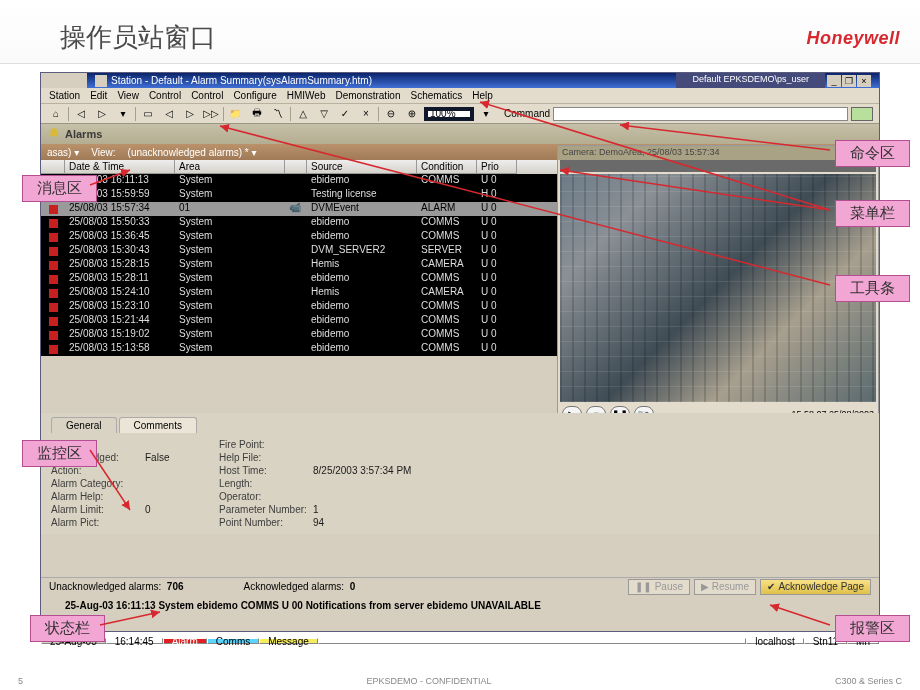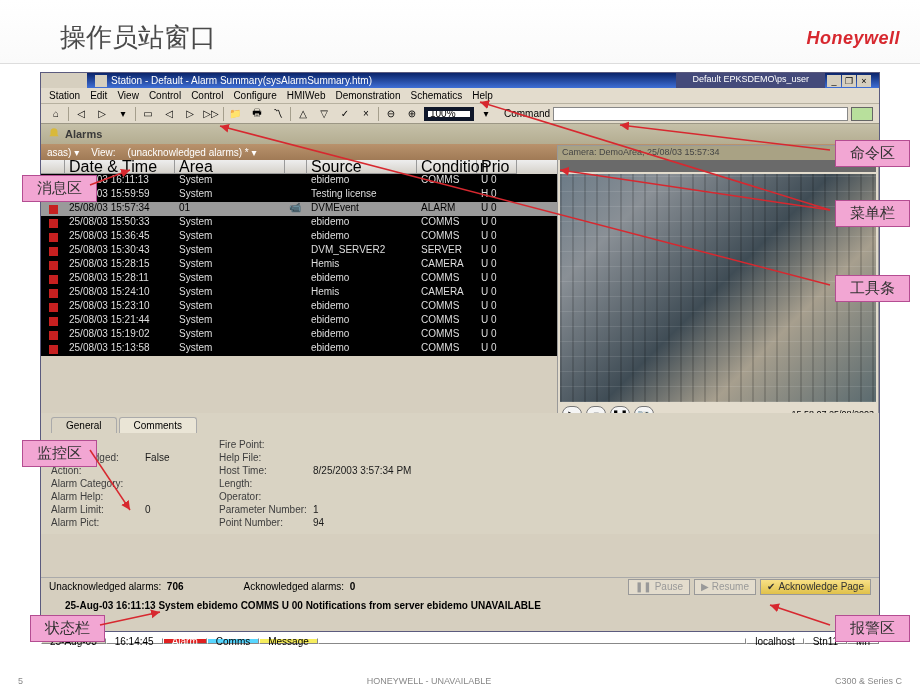--- a/index.html
+++ b/index.html
@@ -28,21 +28,21 @@
   .cmd-label { font-size:10px; margin-left:6px; }
   .cmd-input { flex:1; height:14px; border:1px solid #888; background:#fff; }
   .go-btn { width:22px; height:14px; background:#b8e09c; border:1px solid #666; }
 
   .alarms-banner { height:20px; background:linear-gradient(#c5c0a8,#b4ad91); display:flex; align-items:center; padding:0 6px; font-weight:bold; color:#3a3a3a; font-size:11px; }
   .alarms-banner .bell { width:14px;height:14px; margin-right:4px; }
 
   .filter-row { height:16px; background:linear-gradient(#b9926c,#a07a56); color:#fff; display:flex; align-items:center; gap:12px; padding:0 6px; font-size:10px; }
   .filter-row .drop::after { content:" ▾"; }
 
-  .hdr-row { height:14px; background:linear-gradient(#eee,#d4d0c8); display:flex; font-size:16px; }
+  .hdr-row { height:14px; background:linear-gradient(#eee,#d4d0c8); display:flex; font-size:10px; }
   .hdr-row div { border-right:1px solid #999; border-bottom:1px solid #999; padding:0 4px; display:flex; align-items:center; }
   .col-ic { width:24px; }
   .col-dt { width:110px; }
   .col-area { width:110px; }
   .col-icons { width:22px; }
   .col-src { width:110px; }
   .col-cond { width:60px; }
   .col-prio { width:40px; }
 
   .grid { background:#000; }
@@ -484,16 +484,16 @@
     <line x1="830" y1="285" x2="220" y2="126" stroke="#d7282f" stroke-width="1.5" marker-end="url(#ah)"></line>
     <line x1="830" y1="625" x2="770" y2="605" stroke="#d7282f" stroke-width="1.5" marker-end="url(#ah)"></line>
     <line x1="100" y1="625" x2="160" y2="612" stroke="#d7282f" stroke-width="1.5" marker-end="url(#ah)"></line>
     <line x1="90" y1="450" x2="130" y2="510" stroke="#d7282f" stroke-width="1.5" marker-end="url(#ah)"></line>
     <line x1="90" y1="185" x2="130" y2="170" stroke="#d7282f" stroke-width="1.5" marker-end="url(#ah)"></line>
     <line x1="830" y1="210" x2="560" y2="170" stroke="#d7282f" stroke-width="1.5" marker-end="url(#ah)"></line>
   </svg>
 
   <div class="footer">
     <span>5</span>
-    <span style="flex:1;text-align:center;">HONEYWELL - UNAVAILABLE</span>
+    <span style="flex:1;text-align:center;">EPKSDEMO - CONFIDENTIAL</span>
     <span>C300 &amp; Series C</span>
   </div>
 </div>
 
 </body></html>

